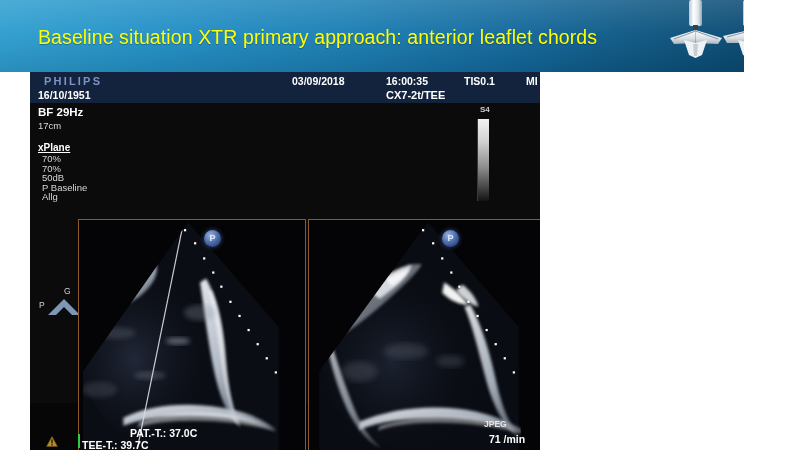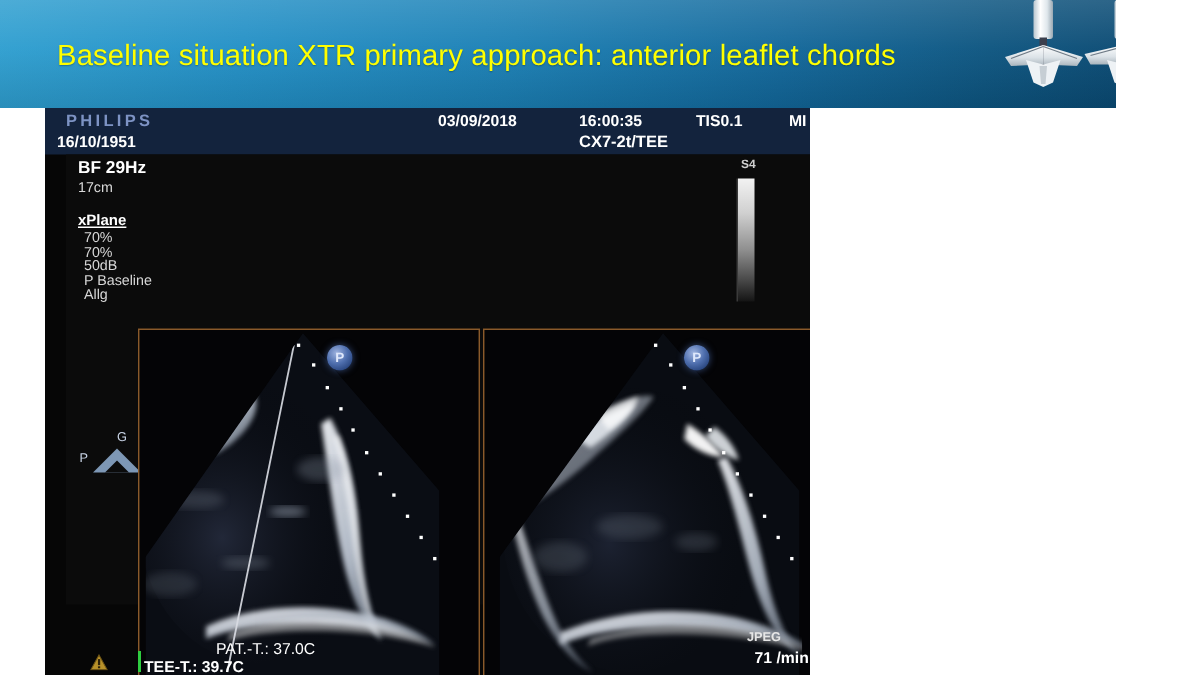--- a/index.html
+++ b/index.html
@@ -26,21 +26,21 @@
 
   .us-topbar{position:absolute;left:0;top:0;width:531px;height:31px;background:#13233d;}
   .philips{position:absolute;left:14px;top:3px;color:#7d93c4;font-size:11px;font-weight:bold;letter-spacing:2.2px;}
   .hdr-date{position:absolute;left:262px;top:3px;color:#ffffff;font-size:10.5px;font-weight:bold;}
   .hdr-time{position:absolute;left:356px;top:3px;color:#ffffff;font-size:10.5px;font-weight:bold;}
   .hdr-tis{position:absolute;left:434px;top:3px;color:#ffffff;font-size:10.5px;font-weight:bold;}
   .hdr-mi{position:absolute;left:480px;top:3px;color:#ffffff;font-size:10.5px;font-weight:bold;padding-left:16px;}
   .hdr-dob{position:absolute;left:8px;top:17px;color:#ffffff;font-size:10.5px;font-weight:bold;}
   .hdr-probe{position:absolute;left:356px;top:17px;color:#ffffff;font-size:11px;font-weight:bold;}
 
-  .us-body{position:absolute;left:14px;top:31px;width:510px;height:300px;background:#0b0b0b;}
+  .us-body{position:absolute;left:0;top:31px;width:510px;height:300px;background:#0b0b0b;}
 
   
   .p-bf{position:absolute;left:8px;top:3px;color:#ffffff;font-size:11.5px;font-weight:bold;}
   .p-depth{position:absolute;left:8px;top:17px;color:#d9d9d9;font-size:9.5px;text-align:center;}
   .p-xplane{position:absolute;left:8px;top:39px;color:#ffffff;font-size:10px;font-weight:bold;
      text-decoration:underline;}
   .p-list{position:absolute;left:12px;top:51px;color:#d7d7d7;font-size:9.5px;line-height:9.6px;}
   .p-list div{margin:0;padding:0;}
 
   .s4{position:absolute;left:450px;top:2px;color:#cfcfcf;font-size:8px;font-weight:bold;}
@@ -66,21 +66,21 @@
   .sector{position:absolute;left:0;top:0;width:100%;height:100%;}
 
   .pmark{position:absolute;width:17px;height:17px;border-radius:50%;
      background:radial-gradient(circle at 38% 32%,#9fb4e0 0%,#4f6fae 45%,#2d4a84 75%,#1b2f57 100%);
      color:#dfe8fb;font-size:9px;font-weight:bold;text-align:center;line-height:17px;
      box-shadow:0 0 5px rgba(90,130,210,0.55);}
 
   .lbl-jpeg{position:absolute;left:175px;top:199px;color:#e6e6e6;font-size:8.5px;font-weight:bold;}
   .lbl-bpm{position:absolute;left:180px;top:213px;color:#ffffff;font-size:10.5px;font-weight:bold;}
 
-  .temp1{position:absolute;left:52px;top:324px;color:#ffffff;font-size:10.5px;font-weight:normal;padding-left:48px;}
+  .temp1{position:absolute;left:52px;top:324px;color:#ffffff;font-size:10.5px;font-weight:bold;padding-left:48px;}
   .temp2{position:absolute;left:52px;top:336px;color:#ffffff;font-size:10.5px;font-weight:bold;}
   .warn{position:absolute;left:16px;top:333px;width:12px;height:11px;}
   .greenbar{position:absolute;left:48px;top:331px;width:2px;height:14px;background:#2ecc40;}
 </style>
 </head>
 <body>
 
 <div class="slide">
 
   <div class="banner">

